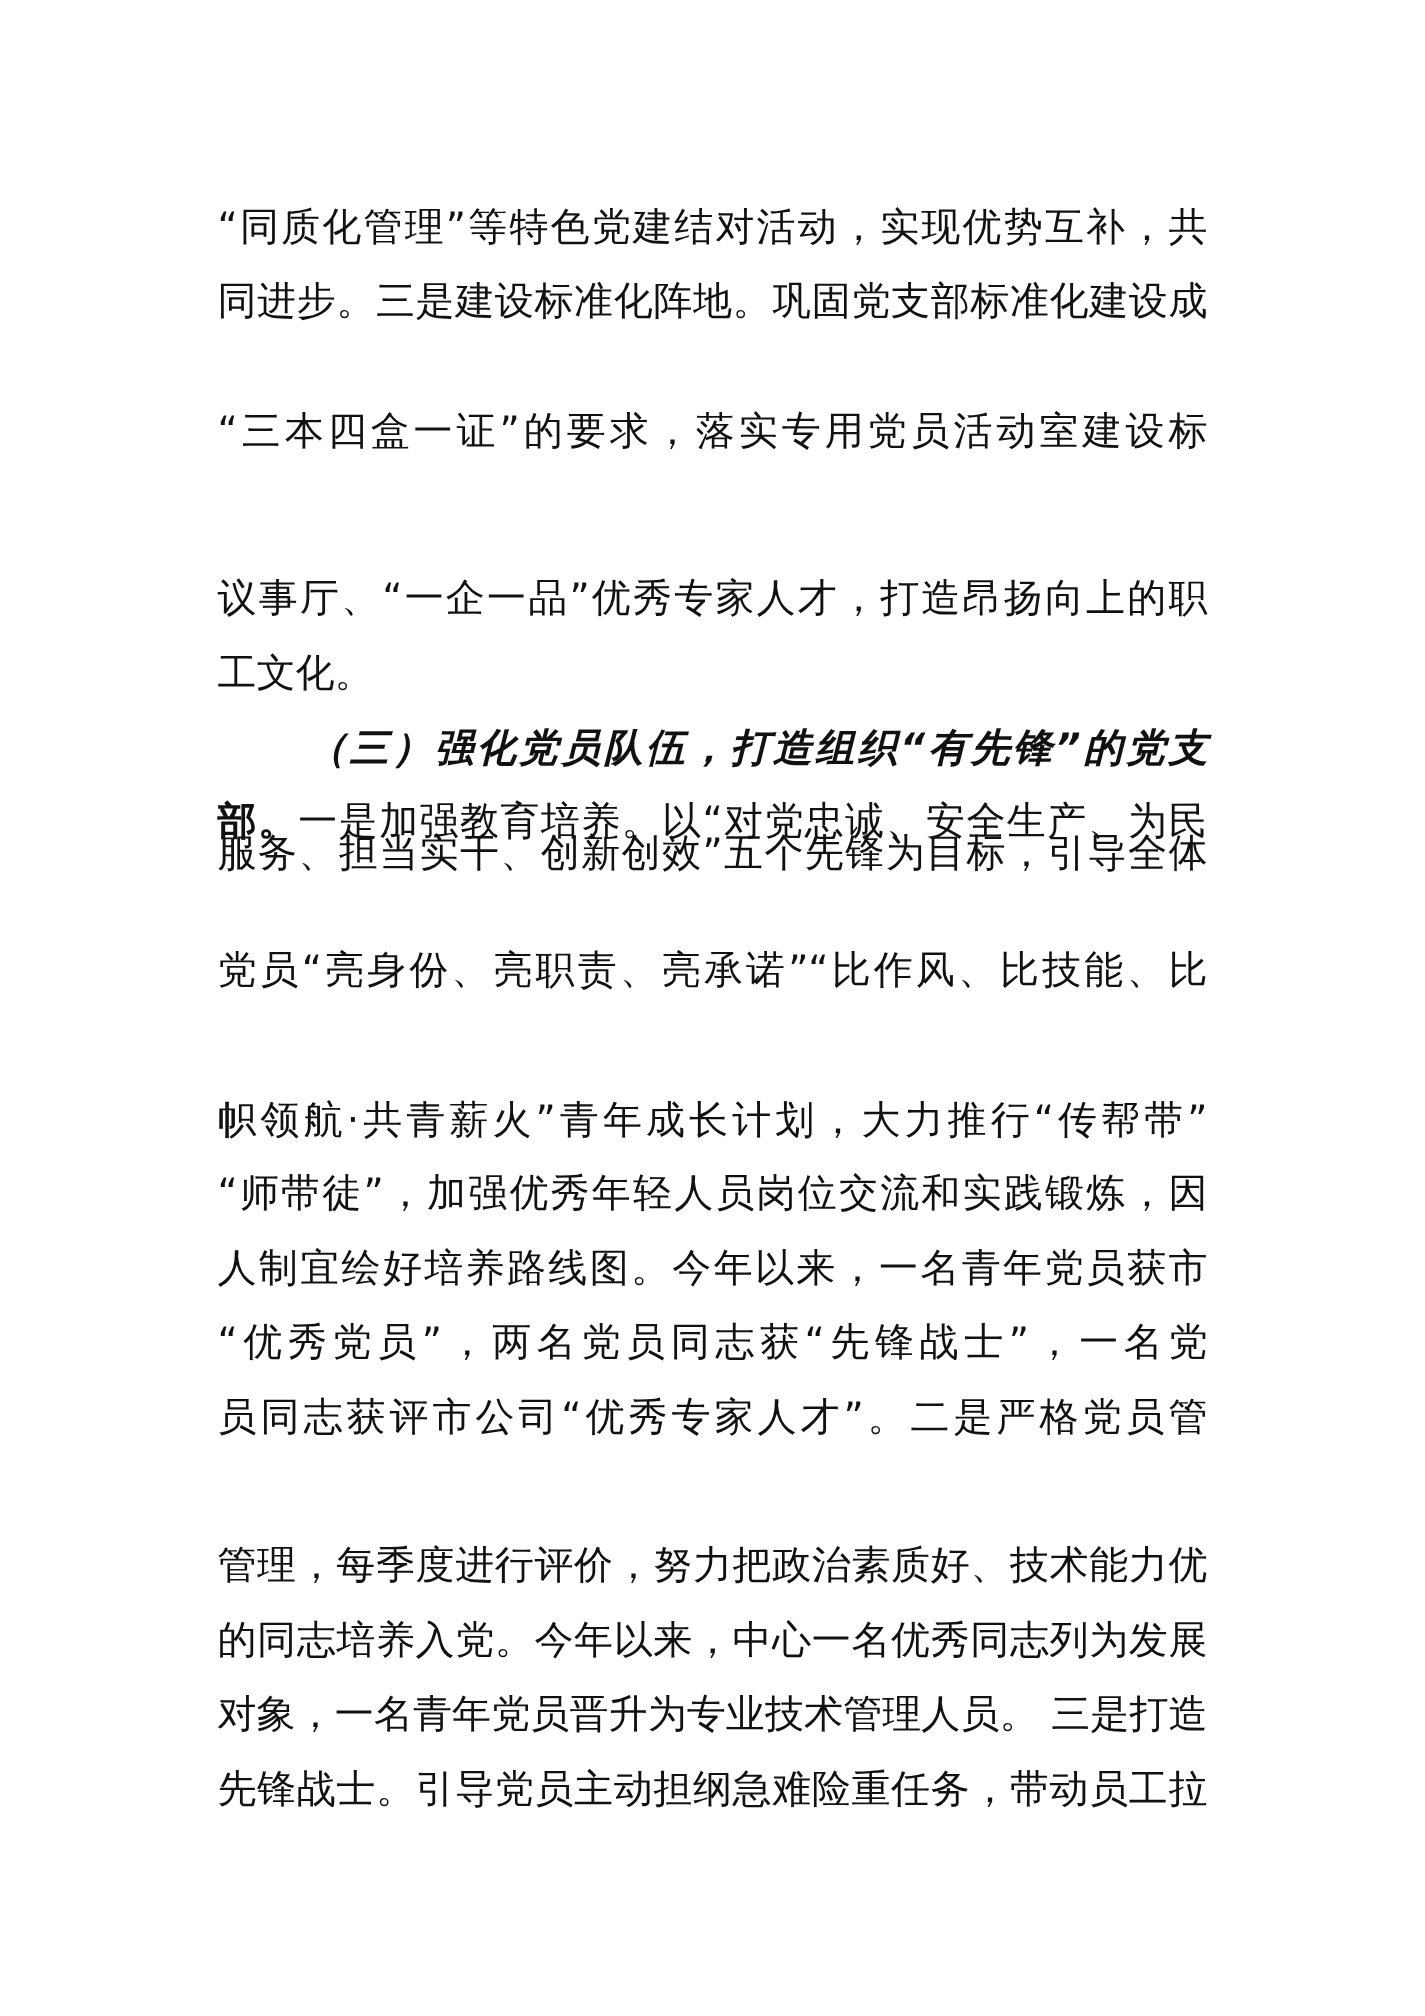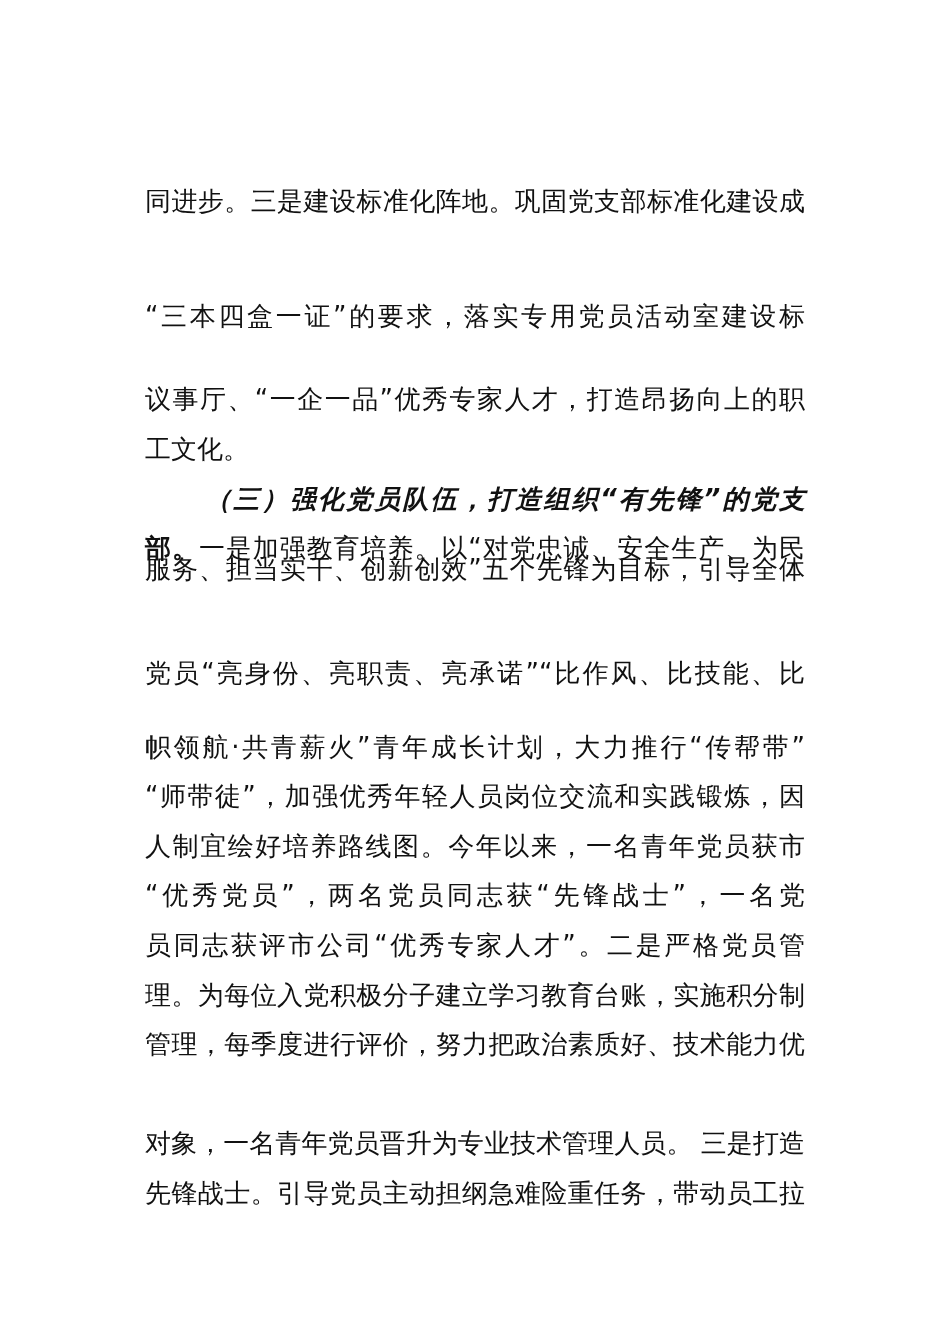--- a/index.html
+++ b/index.html
@@ -22,30 +22,31 @@
       letter-spacing: 0;
     }
     .line.last { text-align-last: left; }
     .line.indent { left: 205px; width: 600px; font-style: italic; }
     .bold { font-weight: bold; }
   </style>
 </head>
 <body>
 
 <div class="page">
+  <div class="line" style="top:132px">“同质化管理”等特色党建结对活动，实现优势互补，共</div>
   <div class="line" style="top:181px">同进步。三是建设标准化阵地。巩固党支部标准化建设成</div>
-  <div class="line" style="top:296px">“三本四盒一证”的要求，落实专用党员活动室建设标</div>
+  <div class="line" style="top:268px">“三本四盒一证”的要求，落实专用党员活动室建设标</div>
   <div class="line" style="top:379px">议事厅、“一企一品”优秀专家人才，打造昂扬向上的职</div>
   <div class="line last" style="top:429px">工文化。</div>
   <div class="line indent bold" style="top:479px">（三）强化党员队伍，打造组织“有先锋”的党支</div>
   <div class="line" style="top:528px"><span class="bold">部。</span><span>一是加强教育培养。以“对党忠诚、安全生产、为民</span></div>
   <div class="line" style="top:549px">服务、担当实干、创新创效”五个先锋为目标，引导全体</div>
-  <div class="line" style="top:653px">党员“亮身份、亮职责、亮承诺”“比作风、比技能、比</div>
+  <div class="line" style="top:627px">党员“亮身份、亮职责、亮承诺”“比作风、比技能、比</div>
   <div class="line" style="top:727px">帜领航·共青薪火”青年成长计划，大力推行“传帮带”</div>
   <div class="line" style="top:776px">“师带徒”，加强优秀年轻人员岗位交流和实践锻炼，因</div>
   <div class="line" style="top:826px">人制宜绘好培养路线图。今年以来，一名青年党员获市</div>
   <div class="line" style="top:875px">“优秀党员”，两名党员同志获“先锋战士”，一名党</div>
   <div class="line" style="top:925px">员同志获评市公司“优秀专家人才”。二是严格党员管</div>
-  <div class="line" style="top:975px">理。为每位入党积极分子建立学习教育台账，实施积分制</div>
   <div class="line" style="top:1024px">管理，每季度进行评价，努力把政治素质好、技术能力优</div>
+  <div class="line" style="top:1074px">的同志培养入党。今年以来，中心一名优秀同志列为发展</div>
   <div class="line" style="top:1123px">对象，一名青年党员晋升为专业技术管理人员。 三是打造</div>
   <div class="line" style="top:1173px">先锋战士。引导党员主动担纲急难险重任务，带动员工拉</div>
 </div>
 
 </body></html>

